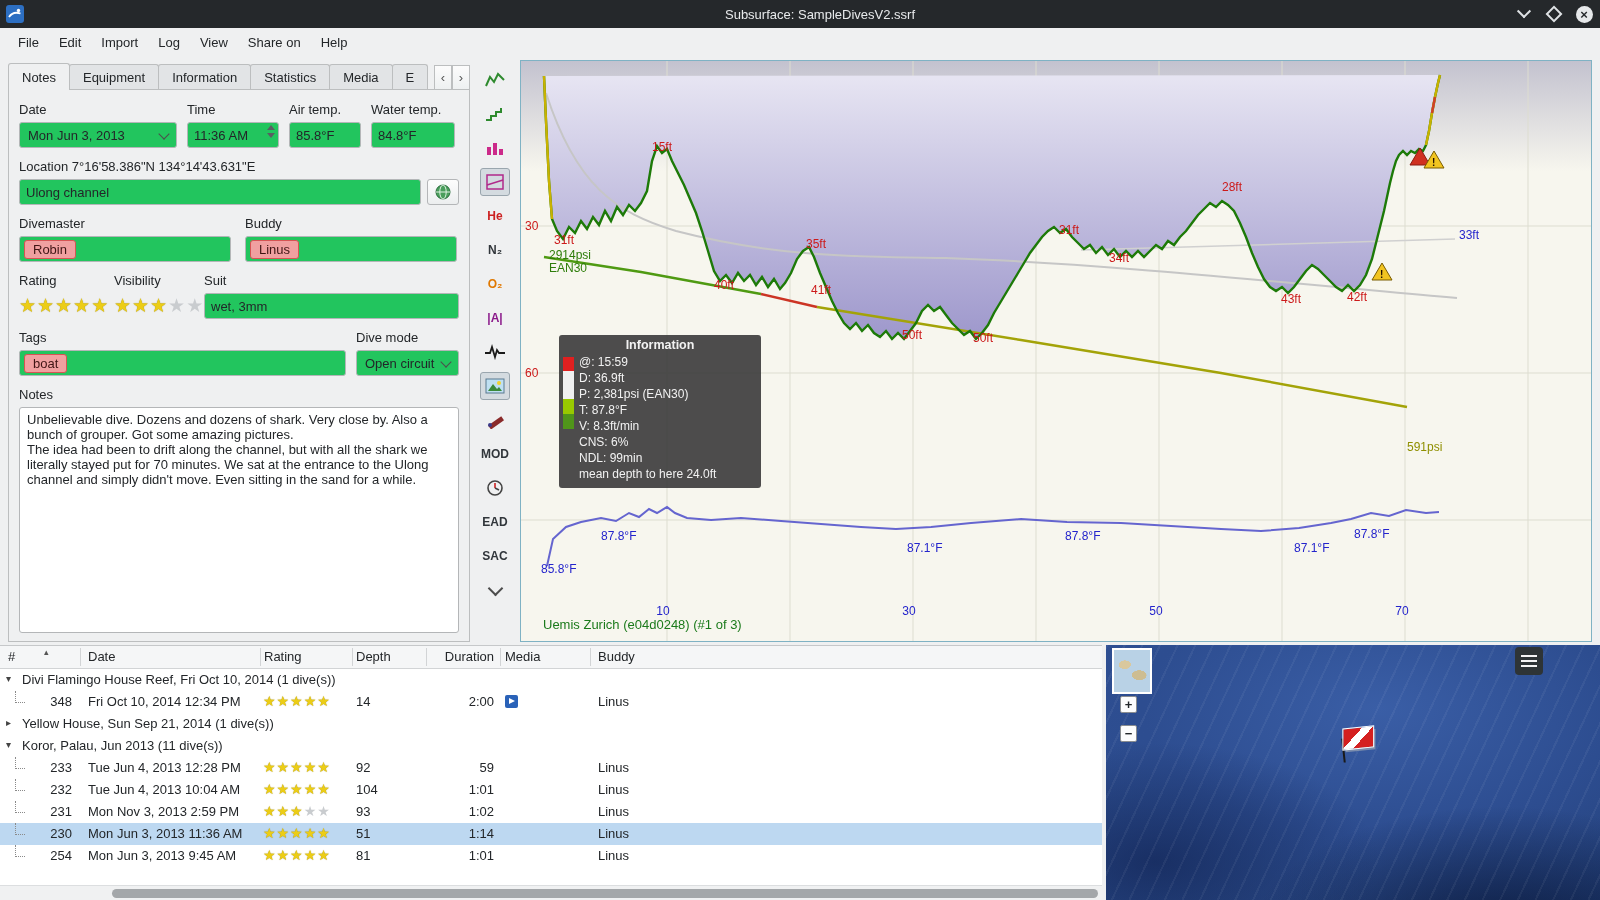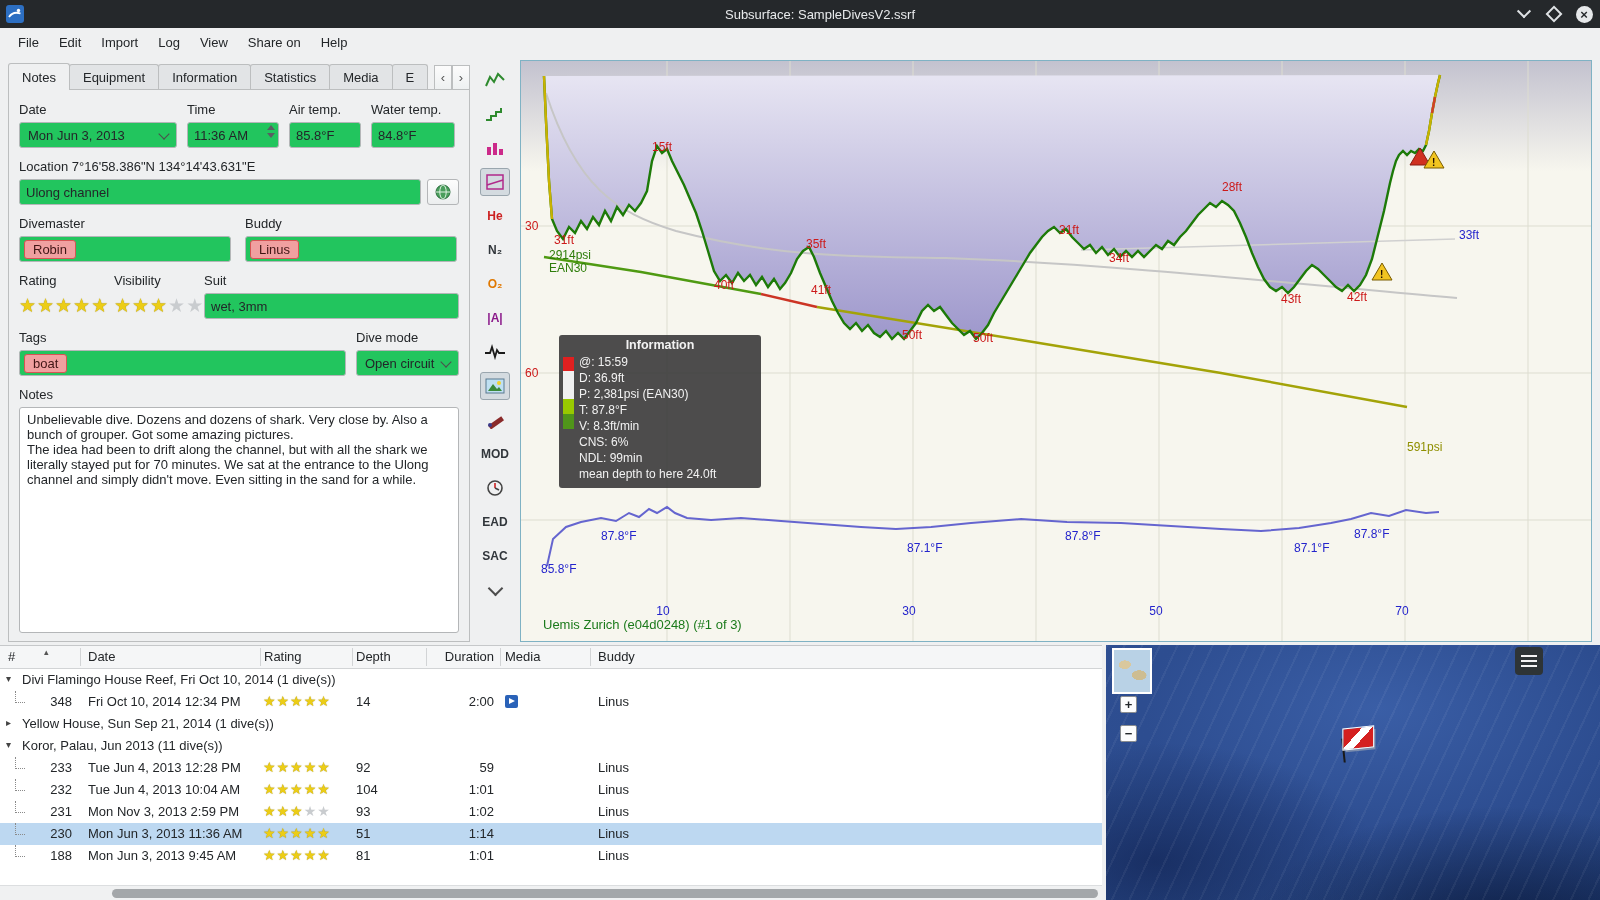--- a/index.html
+++ b/index.html
@@ -502,21 +502,21 @@
     <span class="c c-num">230</span>
     <span class="c c-date">Mon Jun 3, 2013 11:36 AM</span>
     <span class="c c-stars stars"><i class="on">★★★★★</i><i class="off"></i></span>
     <span class="c c-depth">51</span>
     <span class="c c-dur">1:14</span>
     <span class="c c-buddy">Linus</span>
   </div>
 
   <div class="lrow">
     <i class="tc"></i>
-    <span class="c c-num">188</span>
+    <span class="c c-num">254</span>
     <span class="c c-date">Mon Jun 3, 2013 9:45 AM</span>
     <span class="c c-stars stars"><i class="on">★★★★★</i><i class="off"></i></span>
     <span class="c c-depth">81</span>
     <span class="c c-dur">1:01</span>
     <span class="c c-buddy">Linus</span>
   </div>
 
   <div class="hscroll">
     <div class="hhandle"></div>
   </div>

